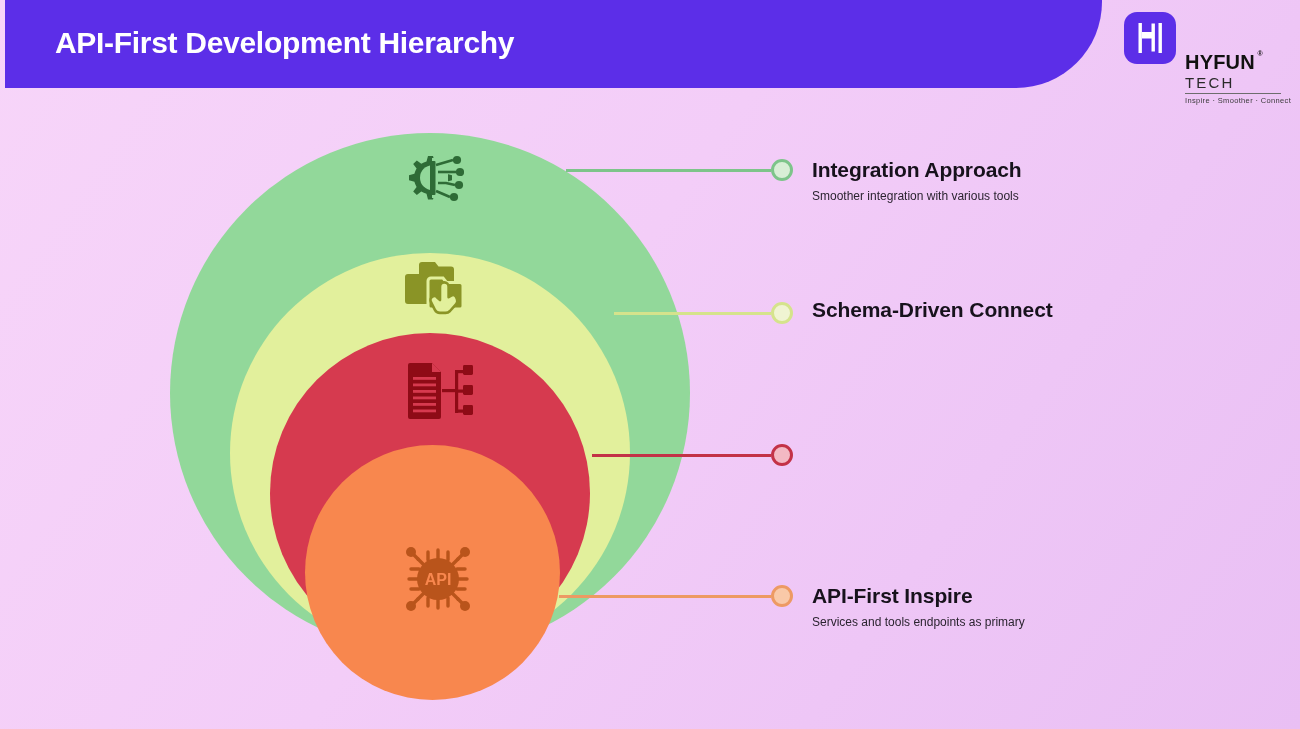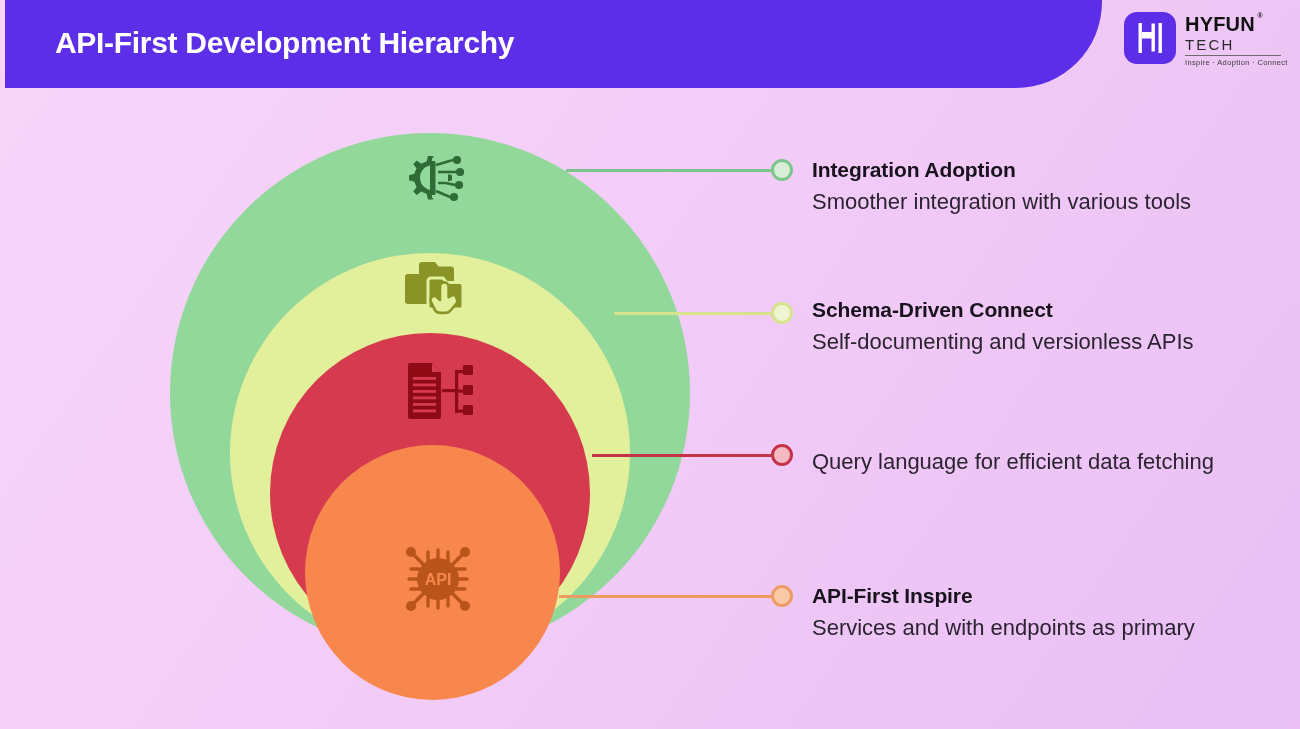--- a/index.html
+++ b/index.html
@@ -32,21 +32,21 @@
     font-weight:bold;
     letter-spacing:-0.3px;
     white-space:nowrap;
   }
 
   
   #logo { position:absolute; left:1124px; top:12px; width:162px; height:60px; z-index:6;
           display:flex; align-items:flex-start; gap:9px; }
   #logo-mark { width:52px; height:52px; border-radius:13px; background:#5c2ee8;
                position:relative; flex:0 0 auto; }
-  #logo-text { padding-top:2px; }
+  #logo-text { padding-top:2px;margin-top:38px; }
   .logo-hyfun { font-size:20px; font-weight:bold; color:#111; letter-spacing:0.2px;
                 line-height:1; position:relative; display:inline-block; }
   .logo-reg { position:absolute; right:-8px; top:-2px; font-size:7px; font-weight:bold; }
   .logo-tech { font-size:15px; color:#2a2a2a; letter-spacing:2.2px; line-height:1.15;
                margin-top:1px; }
   .logo-rule { width:96px; height:1px; background:#6d6d6d; margin:2px 0 2px 0; }
   .logo-tag { font-size:7.5px; color:#3b3b3b; letter-spacing:0.35px; white-space:nowrap; }
 
   
   .ring-circle { position:absolute; border-radius:50%; }
@@ -65,21 +65,21 @@
   .connector { position:absolute; height:3px; z-index:15; }
   .marker {
     position:absolute; width:22px; height:22px; border-radius:50%;
     border:3px solid; z-index:16;
   }
 
   
   .label-block { position:absolute; left:812px; z-index:18; }
   .label-title { font-size:21px; font-weight:bold; color:#17121c; letter-spacing:-0.1px;
                  white-space:nowrap; line-height:1.1; }
-  .label-desc  { font-size:22px; color:#2b2430; margin-top:9px; white-space:nowrap;
+  .label-desc  { font-size:12px; color:#2b2430; margin-top:9px; white-space:nowrap;
                  line-height:1.1; }
 </style>
 </head>
 <body>
 
 <div id="stage">
 
   <div id="header">
     <div id="header-title">API-First Development Hierarchy</div>
   </div>
@@ -89,21 +89,21 @@
       <svg width="52" height="52" viewBox="0 0 52 52">
         <rect x="14.5" y="11" width="3.4" height="30" fill="#fff"></rect>
         <rect x="34.5" y="11" width="3.4" height="30" fill="#fff"></rect>
         <path d="M18 20 h9.5 v-8.5 h3.4 v28 h-3.4 v-13 h-9.5 z" fill="#fff"></path>
       </svg>
     </div>
     <div id="logo-text">
       <div class="logo-hyfun">HYFUN<span class="logo-reg">®</span></div>
       <div class="logo-tech">TECH</div>
       <div class="logo-rule"></div>
-      <div class="logo-tag">Inspire · Adoption · Connect</div>
+      <div class="logo-tag">Inspire · Smoother · Connect</div>
     </div>
   </div>
 
   <div class="ring-circle" id="circle-outer" style="background: rgb(146, 216, 154);"></div>
   <div class="ring-circle" id="circle-second" style="background: rgb(226, 240, 156);"></div>
   <div class="ring-circle" id="circle-third" style="background: rgb(214, 58, 79);"></div>
   <div class="ring-circle" id="circle-inner" style="background: rgb(248, 135, 78);"></div>
 
   <div class="circle-icon" id="icon-1">
     <svg width="66" height="62" viewBox="0 0 66 62">
@@ -209,31 +209,29 @@
   <div class="connector" id="conn-2" style="left: 614px; top: 312px; width: 157px; background: rgb(213, 227, 140);"></div>
   <div class="marker" id="mark-2" style="left: 771px; top: 302px; border-color: rgb(213, 227, 140); background: rgb(240, 244, 210);"></div>
 
   <div class="connector" id="conn-3" style="left: 592px; top: 454px; width: 179px; background: rgb(195, 50, 71);"></div>
   <div class="marker" id="mark-3" style="left: 771px; top: 444px; border-color: rgb(195, 50, 71); background: rgb(243, 185, 195);"></div>
 
   <div class="connector" id="conn-4" style="left: 559px; top: 595px; width: 212px; background: rgb(237, 154, 99);"></div>
   <div class="marker" id="mark-4" style="left: 771px; top: 585px; border-color: rgb(237, 154, 99); background: rgb(249, 201, 168);"></div>
 
   <div class="label-block" id="lab-1" style="top:158px">
-    <div class="label-title">Integration Adoption</div>
+    <div class="label-title">Integration Approach</div>
     <div class="label-desc">Smoother integration with various tools</div>
   </div>
 
   <div class="label-block" id="lab-2" style="top:298px">
     <div class="label-title">Schema-Driven Connect</div>
-    <div class="label-desc">Self-documenting and versionless APIs</div>
   </div>
 
   <div class="label-block" id="lab-3" style="top:441px">
-    <div class="label-desc">Query language for efficient data fetching</div>
   </div>
 
   <div class="label-block" id="lab-4" style="top:584px">
     <div class="label-title">API-First Inspire</div>
-    <div class="label-desc">Services and with endpoints as primary</div>
+    <div class="label-desc">Services and tools endpoints as primary</div>
   </div>
 
 </div>
 
 </body></html>

